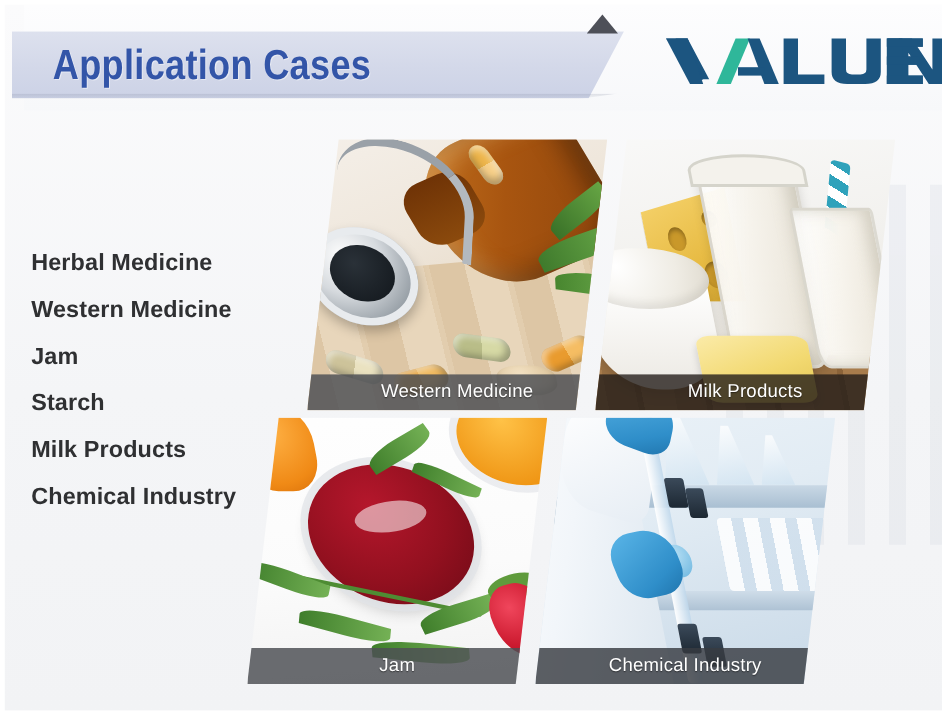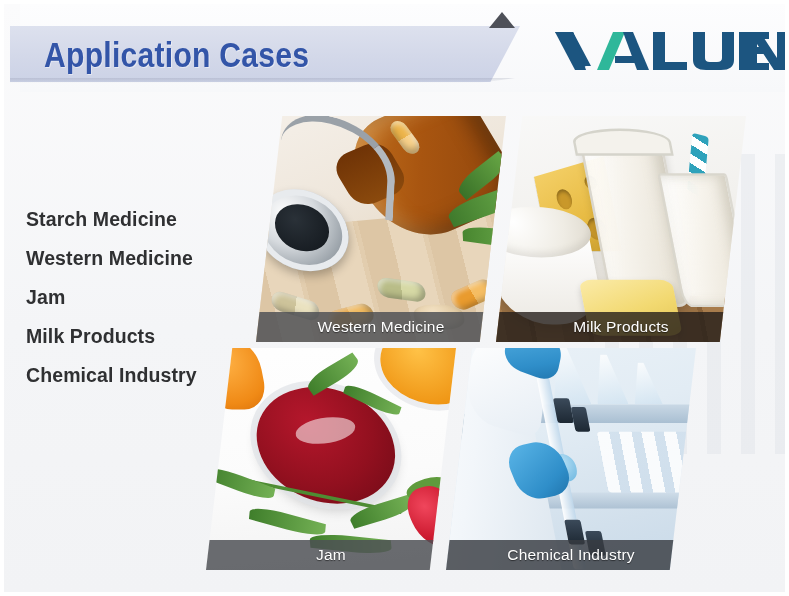--- a/index.html
+++ b/index.html
@@ -458,23 +458,24 @@
           <rect x="186" y="4" width="13" height="38" fill="#1c5580"></rect>
           <rect x="186" y="4" width="30" height="7" fill="#1c5580"></rect>
           <rect x="186" y="19" width="27" height="7" fill="#1c5580"></rect>
           <rect x="186" y="35" width="30" height="7" fill="#1c5580"></rect>
         </svg>
         
       </div>
     </div>
 
     <div class="cat-list">
-      <div class="cat-item">Starch Medicine</div>
+      <div class="cat-item">Herbal Medicine</div>
       <div class="cat-item">Western Medicine</div>
       <div class="cat-item">Jam</div>
+      <div class="cat-item">Starch</div>
       <div class="cat-item">Milk Products</div>
       <div class="cat-item">Chemical Industry</div>
     </div>
 
     <div class="mosaic">
 
       <div class="panel" id="panel-western">
         <div class="photo ph-western">
           <div class="board"></div>
           <div class="bottle"></div>

